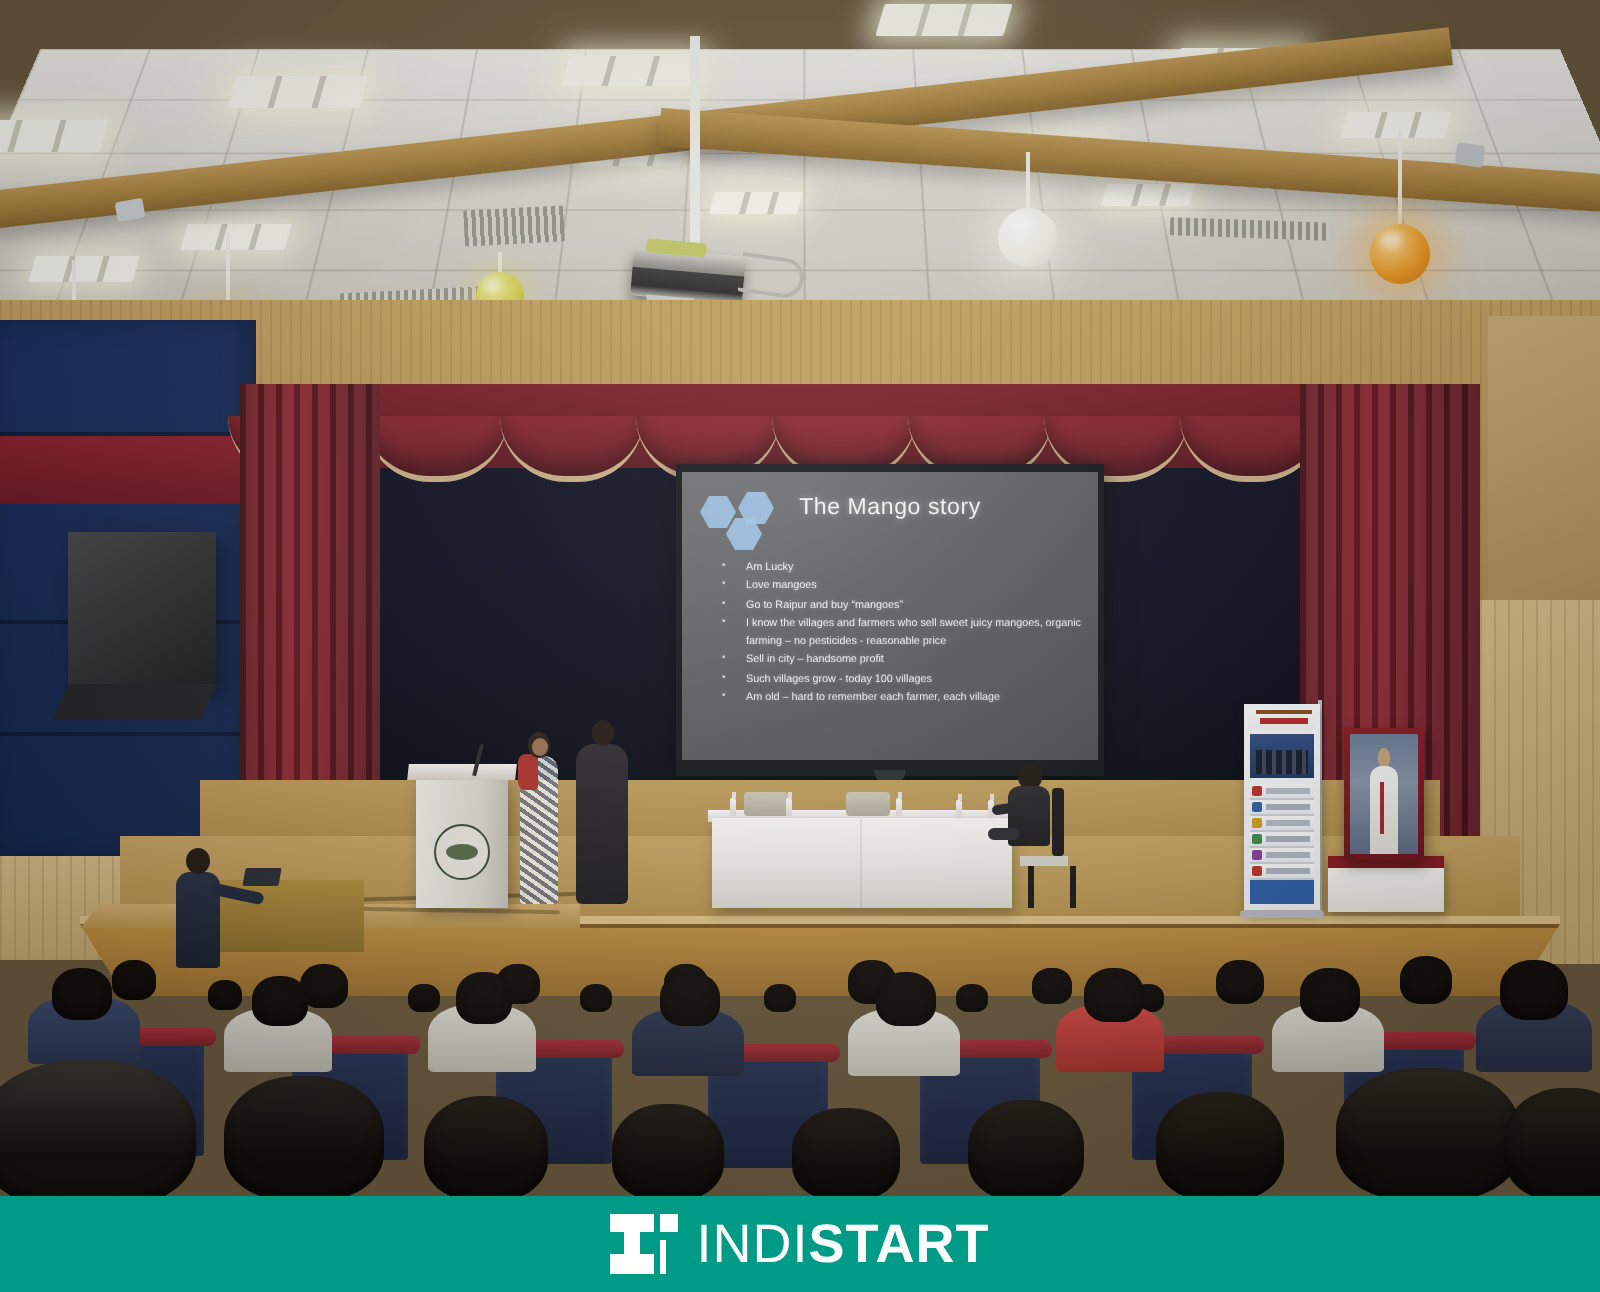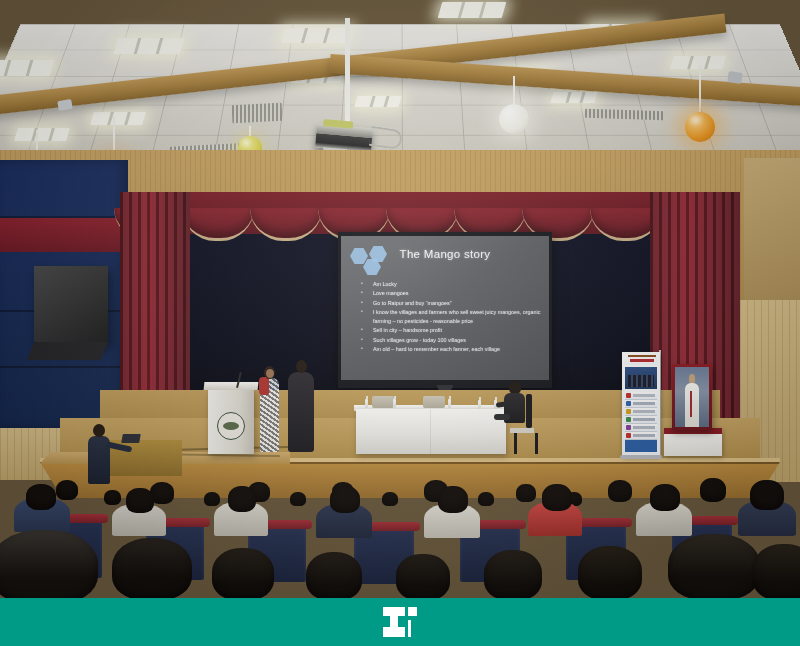--- a/index.html
+++ b/index.html
@@ -773,15 +773,18 @@
   </div>
 
   <div class="brandbar">
     <div class="logo-mark">
       <div class="lm-top"></div>
       <div class="lm-mid"></div>
       <div class="lm-bot"></div>
       <div class="lm-sq"></div>
       <div class="lm-tick"></div>
     </div>
+    <div class="brand-text">
+      <span>INDI</span><span class="b">START</span>
+    </div>
   </div>
 
 </div>
 
 </body></html>

